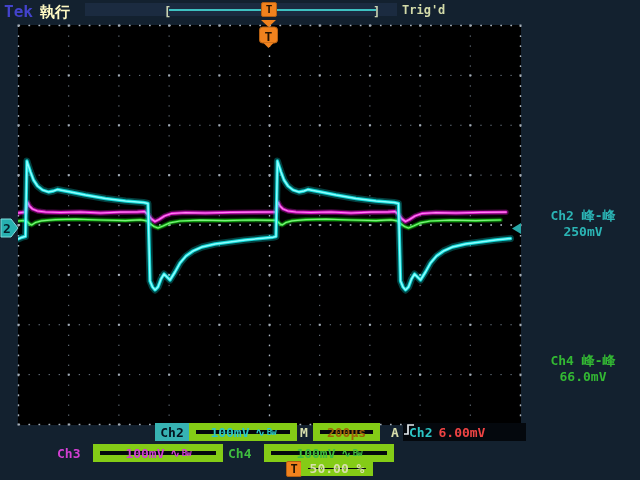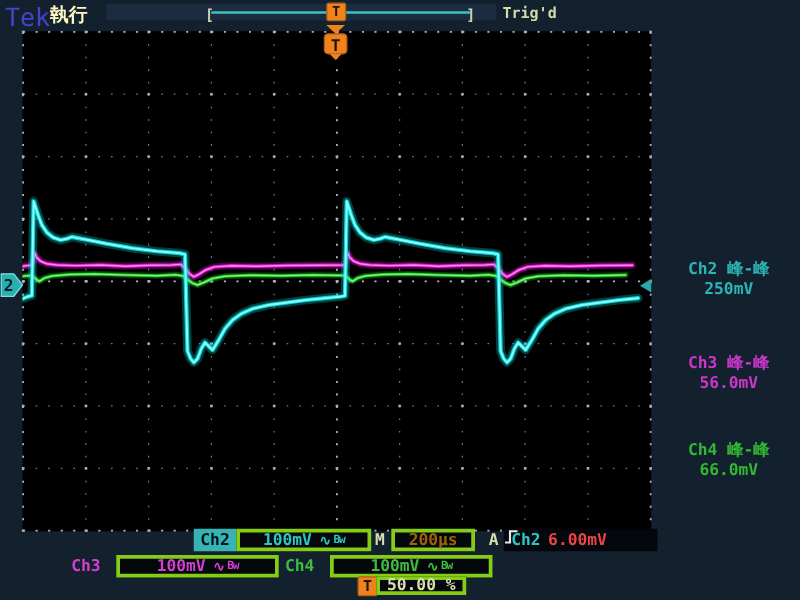--- a/index.html
+++ b/index.html
@@ -4,37 +4,37 @@
 <style>
   html,body{margin:0;padding:0;background:#0c1724;}
   .screen{
     position:relative;width:640px;height:480px;overflow:hidden;
     background:#13212f;
     font-family:"DejaVu Sans Mono",monospace;
     -webkit-font-smoothing:none;
   }
   .abs{position:absolute;}
   svg{position:absolute;left:0;top:0;}
-  .hdr-brand{left:4px;top:2px;font-size:20px;font-weight:normal;color:#4343cc;letter-spacing:0px;}
+  .hdr-brand{left:4px;top:2px;font-size:16px;font-weight:bold;color:#4343cc;letter-spacing:0px;}
   .hdr-run{left:40px;top:3px;font-size:15px;font-weight:bold;color:#fef9c3;}
   .hdr-trig{left:402px;top:3px;font-size:12px;font-weight:bold;color:#d3dba9;}
   .recbar{left:85px;top:3px;width:312px;height:13px;background:#1b2b40;}
   .rec-line{left:169px;top:9px;width:207px;height:2px;background:#3ec2c2;}
   .rec-brk{top:2px;font-size:12px;font-weight:bold;color:#c9d3b2;}
   .t-badge{background:#f0821e;color:#231303;font-weight:bold;text-align:center;
     border-radius:2px;border:1px solid #b35f12;}
   .t-small{left:261px;top:2px;width:14px;height:13px;font-size:11px;line-height:13px;}
   .t-bottom{left:286px;top:461px;width:14px;height:14px;font-size:12px;line-height:14px;}
   .meas{width:110px;text-align:center;font-size:13px;font-weight:bold;line-height:16px;}
   .meas-ch2{left:528px;top:208px;color:#2bb5b5;}
   .meas-ch3{left:528px;top:283px;color:#cc35cc;}
   .meas-ch4{left:528px;top:353px;color:#33b833;}
   .badge-ch2{left:155px;top:423px;width:34px;height:18px;background:#37b3b3;color:#04141f;
     font-size:13px;font-weight:bold;display:flex;align-items:center;justify-content:center;}
-  .field{height:18px;background:#04080d;border:3px solid #84cc16;box-sizing:border-box;
+  .field{height:18px;background:#04080d;border:7px solid #84cc16;box-sizing:border-box;
     display:flex;align-items:center;justify-content:center;font-size:13px;font-weight:bold;gap:2px;}
   .f-ch2{left:189px;top:423px;width:108px;color:#2cc6c6;}
   .f-time{left:313px;top:423px;width:67px;color:#a16207;}
   .f-trig{left:385px;top:423px;width:141px;color:#e4eaee;background:#04080d;border:1px solid #2b3845;
     justify-content:flex-start;padding-left:6px;gap:6px;}
   .f-ch3{left:93px;top:444px;width:130px;color:#d23fd2;}
   .f-ch4{left:264px;top:444px;width:130px;color:#3fbd3f;}
   .f-hpos{left:301px;top:461px;width:72px;color:#d9e0ad;height:15px;}
   .lbl{font-size:13px;font-weight:bold;}
   .lbl-m{left:300px;top:425px;color:#d9e0ad;}
@@ -220,24 +220,20 @@
     <div class="abs rec-brk" style="left:79px;">[</div>
     <div class="abs rec-brk" style="left:288px;">]</div>
   </div>
   <div class="abs rec-line"></div>
   <div class="abs t-badge t-small">T</div>
 
   <div class="abs meas meas-ch2">
     <span><span>Ch2</span> <span>峰-峰</span></span><br>
     <span>250mV</span>
   </div>
-  <div class="abs meas meas-ch3">
-    <span><span>Ch3</span> <span>峰-峰</span></span><br>
-    <span>56.0mV</span>
-  </div>
   <div class="abs meas meas-ch4">
     <span><span>Ch4</span> <span>峰-峰</span></span><br>
     <span>66.0mV</span>
   </div>
 
   <div class="abs badge-ch2">Ch2</div>
   <div class="abs field f-ch2">
     <span>100mV</span>
     <span class="icon-ac">∿</span>
     <span class="icon-bw">Bw</span>

